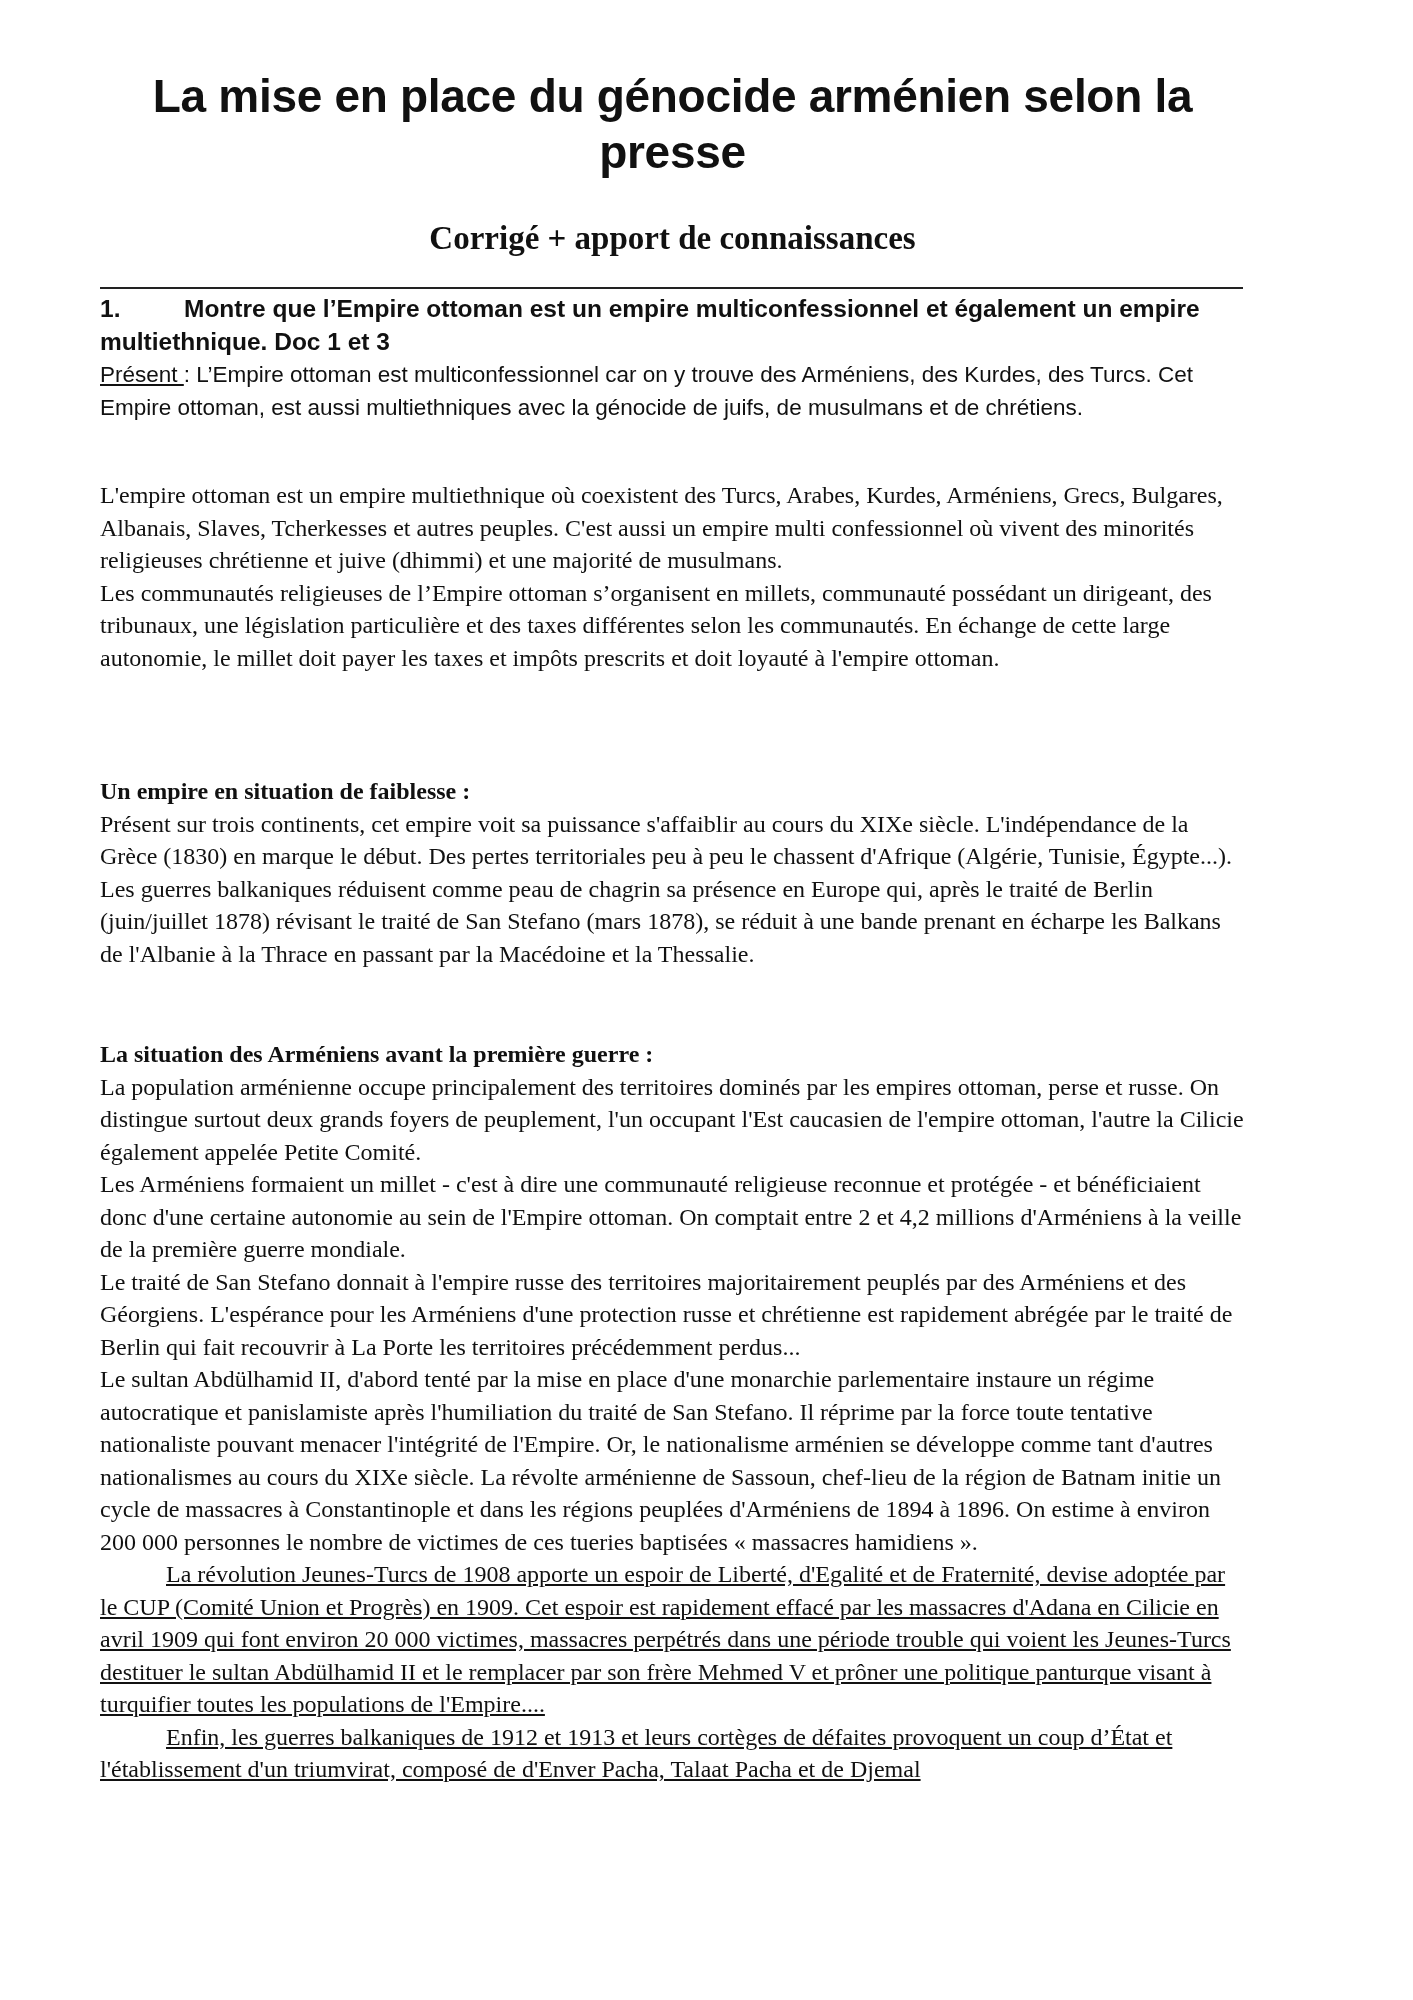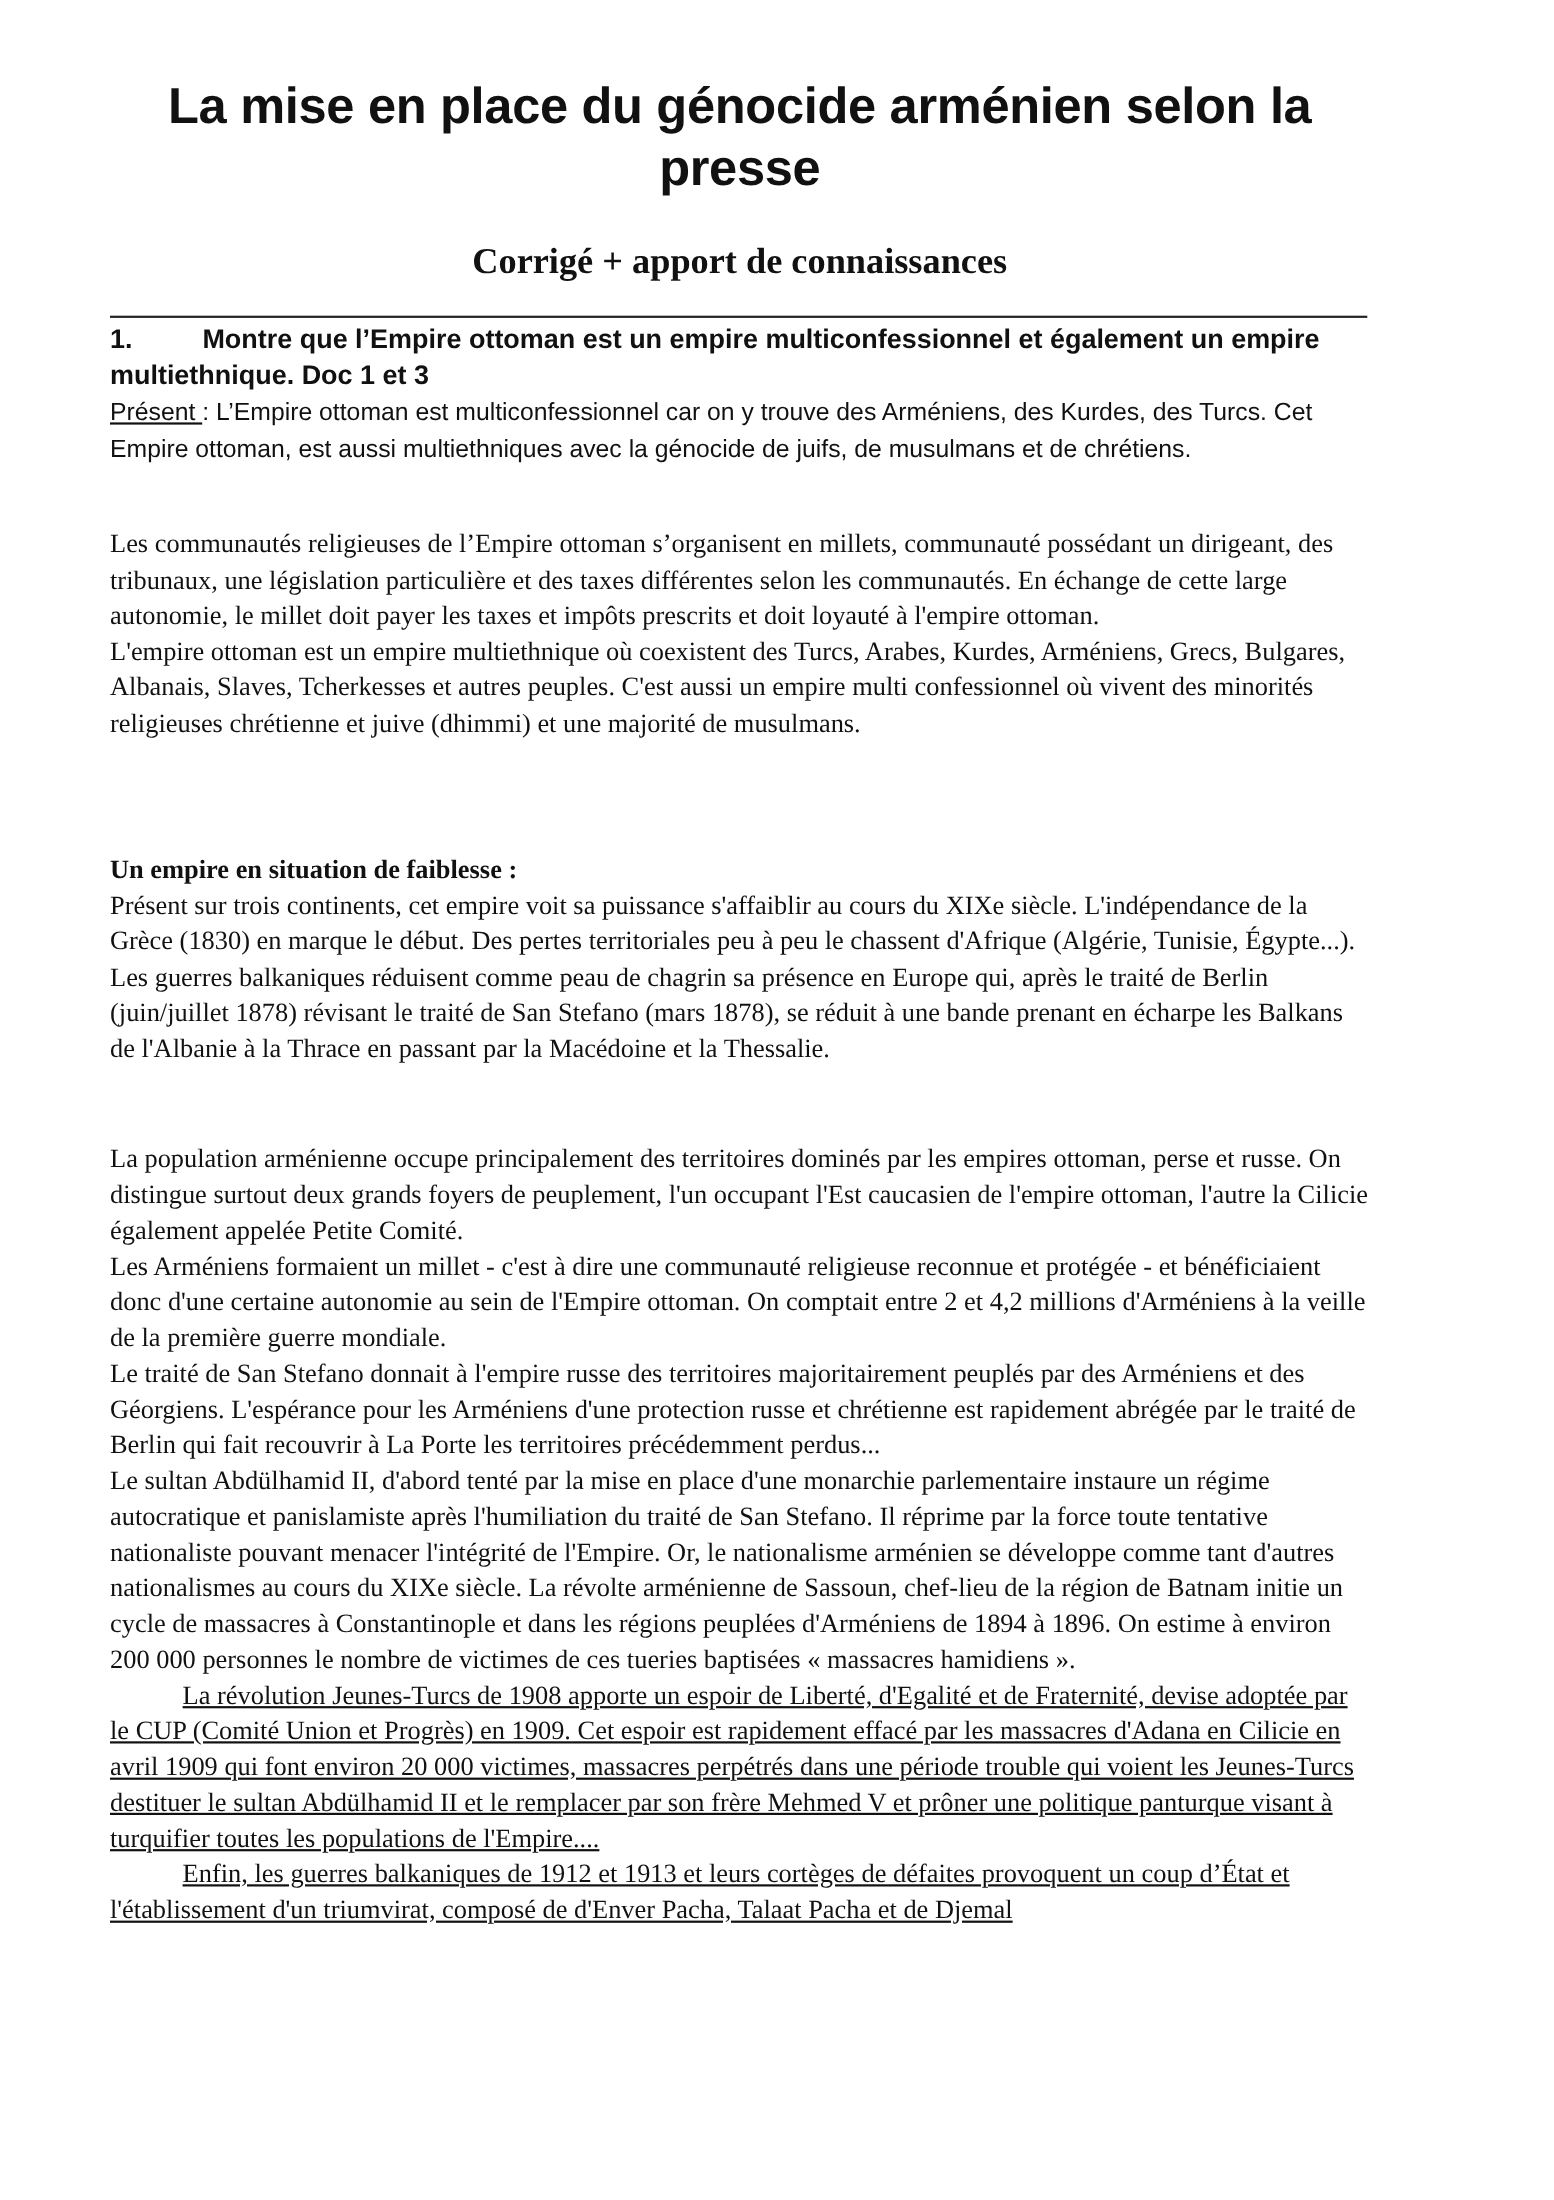--- a/index.html
+++ b/index.html
@@ -114,30 +114,31 @@
 
   <h2 class="subtitle">Corrigé + apport de connaissances</h2>
 
   <div class="rule"></div>
 
   <p class="question"><span class="num">1.</span><span>Montre que l’Empire ottoman est un empire multiconfessionnel et également un empire multiethnique. Doc 1 et 3</span></p>
 
   <p class="answer"><span class="label">Présent </span><span>: L’Empire ottoman est multiconfessionnel car on y trouve des Arméniens, des Kurdes, des Turcs. Cet Empire ottoman, est aussi multiethniques avec la génocide de juifs, de musulmans et de chrétiens.</span></p>
 
   <div class="body-text" id="sec-intro">
+    <p>L'empire ottoman est un empire multiethnique où coexistent des Turcs, Arabes, Kurdes, Arméniens, Grecs, Bulgares, Albanais, Slaves, Tcherkesses et autres peuples. C'est aussi un empire multi confessionnel où vivent des minorités religieuses chrétienne et juive (dhimmi) et une majorité de musulmans.</p>
     <p>Les communautés religieuses de l’Empire ottoman s’organisent en millets, communauté possédant un dirigeant, des tribunaux, une législation particulière et des taxes différentes selon les communautés. En échange de cette large autonomie, le millet doit payer les taxes et impôts prescrits et doit loyauté à l'empire ottoman.</p>
-    <p>L'empire ottoman est un empire multiethnique où coexistent des Turcs, Arabes, Kurdes, Arméniens, Grecs, Bulgares, Albanais, Slaves, Tcherkesses et autres peuples. C'est aussi un empire multi confessionnel où vivent des minorités religieuses chrétienne et juive (dhimmi) et une majorité de musulmans.</p>
   </div>
 
   <div class="body-text" id="sec-faiblesse">
     <p class="heading">Un empire en situation de faiblesse :</p>
     <p>Présent sur trois continents, cet empire voit sa puissance s'affaiblir au cours du XIXe siècle. L'indépendance de la Grèce (1830) en marque le début. Des pertes territoriales peu à peu le chassent d'Afrique (Algérie, Tunisie, Égypte...). Les guerres balkaniques réduisent comme peau de chagrin sa présence en Europe qui, après le traité de Berlin (juin/juillet 1878) révisant le traité de San Stefano (mars 1878), se réduit à une bande prenant en écharpe les Balkans de l'Albanie à la Thrace en passant par la Macédoine et la Thessalie.</p>
   </div>
 
   <div class="body-text" id="sec-armeniens">
+    <p class="heading">La situation des Arméniens avant la première guerre :</p>
     <p>La population arménienne occupe principalement des territoires dominés par les empires ottoman, perse et russe. On distingue surtout deux grands foyers de peuplement, l'un occupant l'Est caucasien de l'empire ottoman, l'autre la Cilicie également appelée Petite Comité.</p>
     <p>Les Arméniens formaient un millet - c'est à dire une communauté religieuse reconnue et protégée - et bénéficiaient donc d'une certaine autonomie au sein de l'Empire ottoman. On comptait entre 2 et 4,2 millions d'Arméniens à la veille de la première guerre mondiale.</p>
     <p>Le traité de San Stefano donnait à l'empire russe des territoires majoritairement peuplés par des Arméniens et des Géorgiens. L'espérance pour les Arméniens d'une protection russe et chrétienne est rapidement abrégée par le traité de Berlin qui fait recouvrir à La Porte les territoires précédemment perdus...</p>
     <p>Le sultan Abdülhamid II, d'abord tenté par la mise en place d'une monarchie parlementaire instaure un régime autocratique et panislamiste après l'humiliation du traité de San Stefano. Il réprime par la force toute tentative nationaliste pouvant menacer l'intégrité de l'Empire. Or, le nationalisme arménien se développe comme tant d'autres nationalismes au cours du XIXe siècle. La révolte arménienne de Sassoun, chef-lieu de la région de Batnam initie un cycle de massacres à Constantinople et dans les régions peuplées d'Arméniens de 1894 à 1896. On estime à environ 200 000 personnes le nombre de victimes de ces tueries baptisées « massacres hamidiens ».</p>
     <p class="indent">La révolution Jeunes-Turcs de 1908 apporte un espoir de Liberté, d'Egalité et de Fraternité, devise adoptée par le CUP (Comité Union et Progrès) en 1909. Cet espoir est rapidement effacé par les massacres d'Adana en Cilicie en avril 1909 qui font environ 20 000 victimes, massacres perpétrés dans une période trouble qui voient les Jeunes-Turcs destituer le sultan Abdülhamid II et le remplacer par son frère Mehmed V et prôner une politique panturque visant à turquifier toutes les populations de l'Empire....</p>
     <p class="indent">Enfin, les guerres balkaniques de 1912 et 1913 et leurs cortèges de défaites provoquent un coup d’État et l'établissement d'un triumvirat, composé de d'Enver Pacha, Talaat Pacha et de Djemal</p>
   </div>
 
 </div>
 

